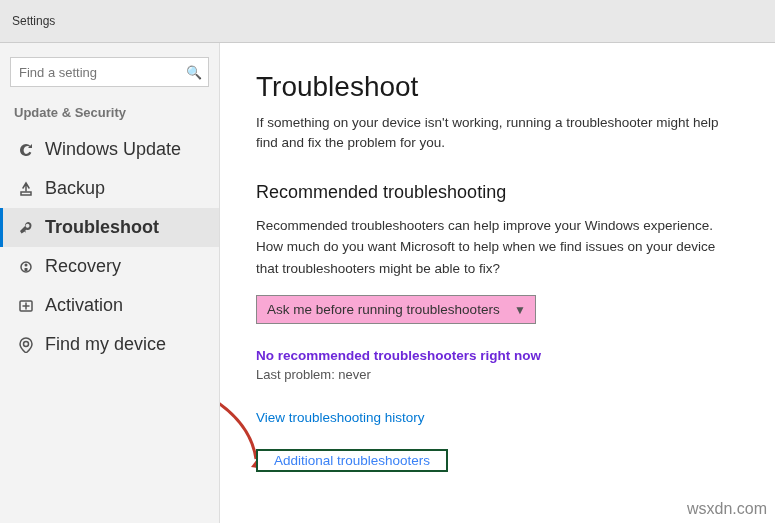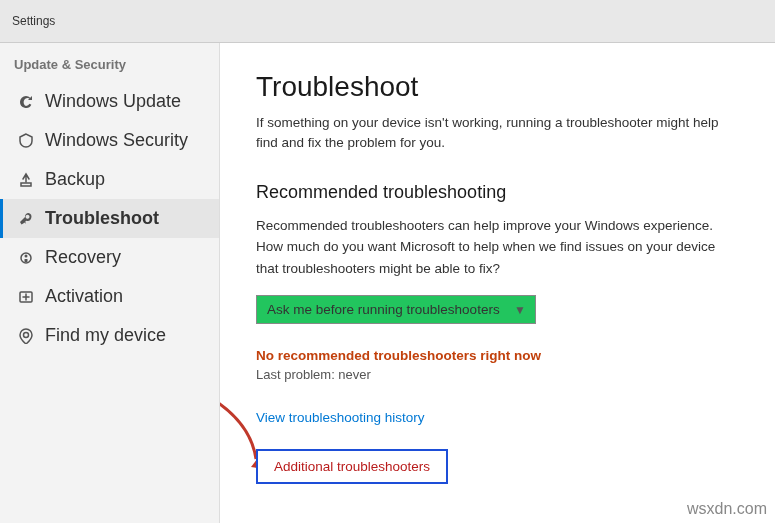--- a/index.html
+++ b/index.html
@@ -134,21 +134,21 @@
       color: #333;
       line-height: 1.6;
       margin-bottom: 16px;
     }
 
     .dropdown-wrapper {
       margin-bottom: 24px;
     }
     .dropdown-select {
       border: 1px solid #888;
-      background: #22c55e;
+      background: #f9a8d4;
       padding: 6px 32px 6px 10px;
       font-size: 13.5px;
       cursor: pointer;
       appearance: none;
       -webkit-appearance: none;
       outline: none;
       width: 280px;
       position: relative;
       color: #333;
     }
@@ -163,21 +163,21 @@
       top: 50%;
       transform: translateY(-50%);
       pointer-events: none;
       font-size: 12px;
       color: #555;
     }
 
     .no-troubleshooters {
       font-size: 13.5px;
       font-weight: 600;
-      color: #c2410c;
+      color: #6d28d9;
       margin-bottom: 4px;
     }
     .last-checked {
       font-size: 13px;
       color: #555;
       margin-bottom: 28px;
     }
 
     .view-history-link {
       color: #0078d4;
@@ -187,25 +187,25 @@
       display: block;
       margin-bottom: 24px;
     }
 
     
     .additional-btn-wrapper {
       position: relative;
       display: inline-block;
     }
     .additional-btn {
-      border: 2px solid #1d4ed8;
+      border: 2px solid #14532d;
       background: #fff;
-      color: #b91c1c;
-      font-size: 13.5px;
-      padding: 8px 16px;
+      color: #3b82f6;
+      font-size: 13.5px;
+      padding: 2px 16px;
       cursor: pointer;
       outline: none;
     }
 
     
     .annotation-area {
       position: relative;
     }
     .arrow-svg {
       position: absolute;
@@ -229,41 +229,37 @@
 <body>
 
 <div class="title-bar">
   <span class="title-bar-text">Settings</span>
 </div>
 
 <div class="main-container">
 
   <div class="sidebar">
 
+    <div class="search-box">
+      <input class="search-input" type="text" placeholder="Find a setting" style="">
+      <span class="search-icon-wrapper">🔍</span>
+    </div>
 
     <div class="sidebar-section-title">Update &amp; Security</div>
 
     <div class="sidebar-item">
       <span class="item-icon">
         <svg width="16" height="16" viewBox="0 0 16 16" fill="none">
           <path d="M2 8a6 6 0 016-6 6 6 0 014.24 1.76L14 2v4h-4l1.5-1.5A4 4 0 108 12a4 4 0 003.54-2.14l1.8.9A6 6 0 012 8z" fill="#555"></path>
         </svg>
       </span>
       <span>Windows Update</span>
     </div>
 
 
-    <div class="sidebar-item">
-      <span class="item-icon">
-        <svg width="16" height="16" viewBox="0 0 16 16" fill="none">
-          <path d="M8 1L2 4v4c0 3.31 2.69 6 6 6s6-2.69 6-6V4L8 1z" stroke="#555" stroke-width="1.5" fill="none"></path>
-        </svg>
-      </span>
-      <span>Windows Security</span>
-    </div>
 
     <div class="sidebar-item">
       <span class="item-icon">
         <svg width="16" height="16" viewBox="0 0 16 16" fill="none">
           <path d="M8 2v8M5 7l3-5 3 5" stroke="#555" stroke-width="1.5" stroke-linecap="round"></path>
           <path d="M3 11h10v3H3z" stroke="#555" stroke-width="1.5" fill="none"></path>
         </svg>
       </span>
       <span>Backup</span>
     </div>

